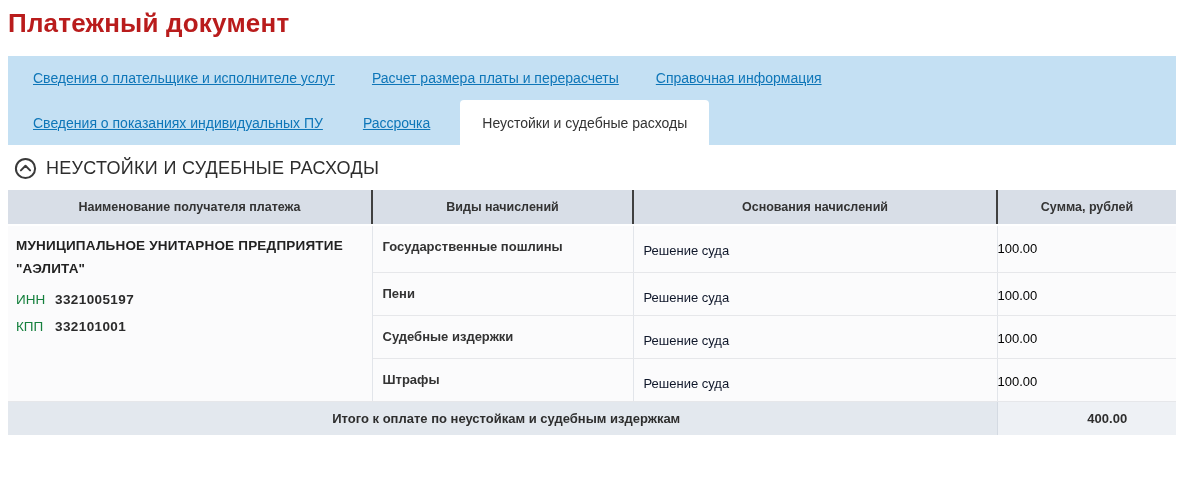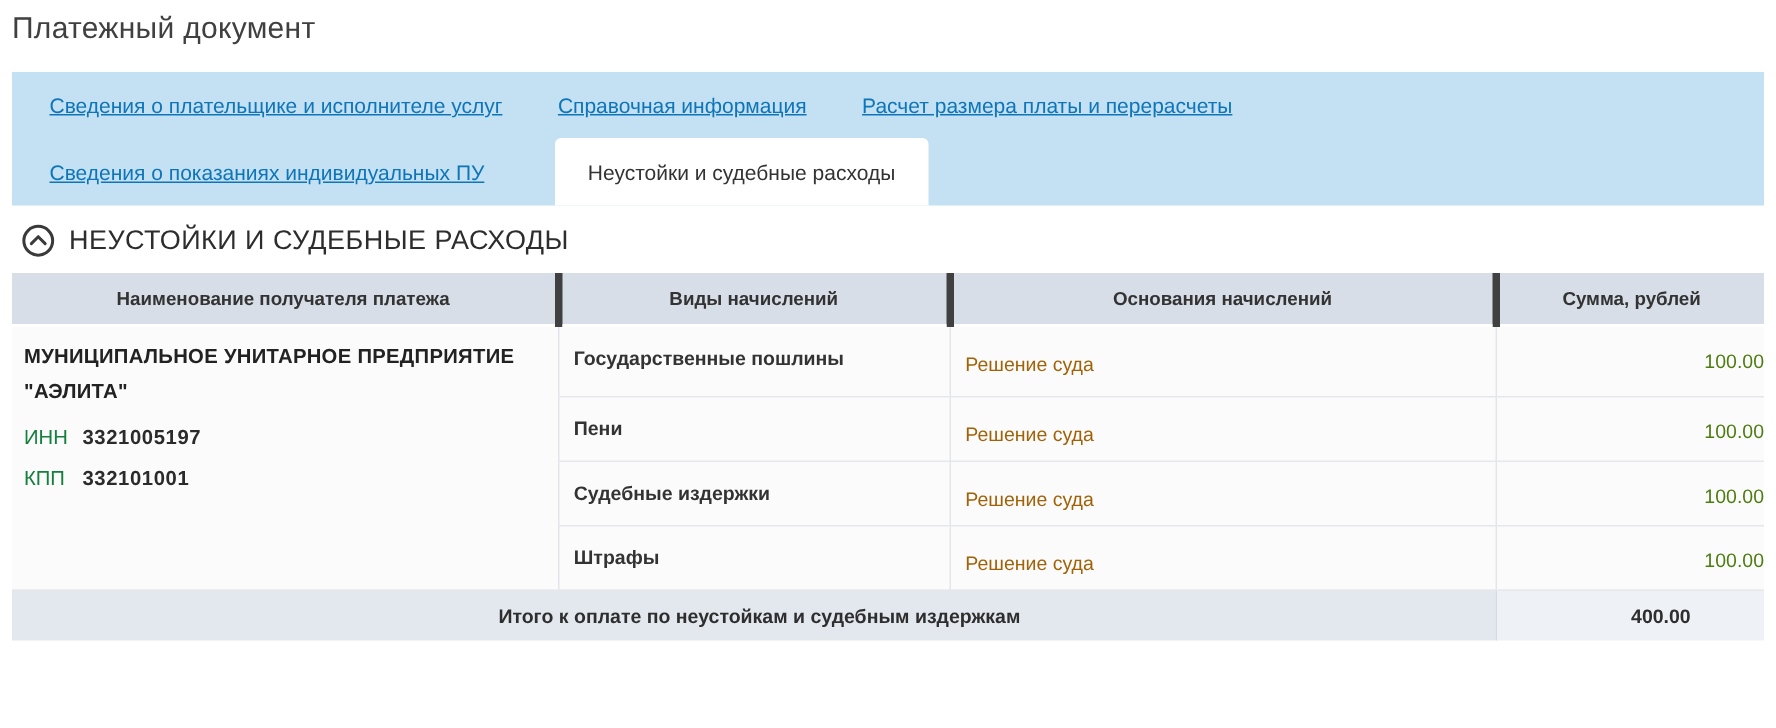--- a/index.html
+++ b/index.html
@@ -17,38 +17,38 @@
   body{
     width:1184px;height:485px;overflow:hidden;
     font-family:"Liberation Sans","DejaVu Sans",sans-serif;
     color:#333;
   }
   .page{padding:0 8px;}
 
   
   .page-title{
     margin-top:8px;
-    font-size:20px;font-weight:normal;color:#404040;letter-spacing:.2px;
+    font-size:26px;font-weight:bold;color:#b91c1c;letter-spacing:.2px;
   }
   .subtitle{
     margin-top:19px;
     font-size:13.5px;color:#8e8e8e;
     display:flex;align-items:center;gap:6px;
   }
   .bank-ic svg{display:block;}
 
   
   .tabbar{
     margin-top:17px;
     background:var(--tabbar-bg);
     height:89px;
     display:flex;flex-direction:column;
   }
   .tab-row{display:flex;align-items:center;padding-left:25px;height:44px;}
-  .tab-row.r2{height:45px;align-items:stretch;gap:17px;}
+  .tab-row.r2{height:45px;align-items:stretch;}
   .tab-link{
     color:var(--link);font-size:14px;text-decoration:underline;cursor:pointer;
     white-space:nowrap;
   }
   .tab-row.r1 .tab-link{margin-right:37px;}
   .tab-row.r2 .tab-link{display:flex;align-items:center;}
   .tab-row.r2 .tab-link.l2{margin-left:40px;}
   .active-tab{
     margin-left:30px;
     background:#fff;border-radius:4px 4px 0 0;
@@ -66,62 +66,63 @@
   .section-title{font-size:18px;color:#2d2d2d;letter-spacing:.3px;}
 
   
   table.penalties{
     margin-top:6px;width:1168px;table-layout:fixed;
     border-collapse:collapse;font-size:13px;
   }
   thead th{
     height:35px;background:var(--thead-bg);
     font-size:12.5px;font-weight:bold;color:#333;text-align:center;
-    border-right:5px solid #404040;border-bottom:2px solid #fff;
+    border-right:2px solid #404040;border-bottom:2px solid #fff;
   }
   thead th:last-child{border-right:none;}
   tbody td{
     background:var(--body-cell-bg);vertical-align:top;
     border-right:1px solid #e2e5ea;border-bottom:1px solid #e6e7ea;
   }
   tbody td:last-child{border-right:none;}
   tbody tr.h1{height:47px;}
   tbody tr{height:43px;}
   td.recipient{padding:8px 10px 0 8px;}
   .rname{font-size:13.5px;font-weight:bold;color:#222;line-height:23px;letter-spacing:.2px;}
   .idrow{margin-top:6px;font-size:13.5px;line-height:21px;}
   .idrow.first{margin-top:9px;}
   .idlabel{color:#15803d;display:inline-block;width:30px;margin-right:9px;}
   .idval{font-weight:bold;color:#2b2b2b;letter-spacing:.4px;}
   td.type{padding:13px 10px 0;font-weight:bold;color:#333;}
-  td.basis{padding:17px 10px 0;color:#a16207;}
-  td.amount{padding:15px 0 0;text-align:right;color:#4d7c0f;}
+  td.basis{padding:17px 10px 0;color:#0f172a;}
+  td.amount{padding:15px 0 0;text-align:left;color:#000000;}
   tfoot td{height:34px;vertical-align:middle;font-weight:bold;color:#2e2e2e;padding-left:41px;}
   td.total-label{background:var(--tfoot-bg);padding-left:8px;font-size:13px;text-align:center;}
   td.total-amount{
     background:var(--tfoot-amount-bg);text-align:center;font-size:13px;
     border-left:1px solid #d4dae2;
   }
 </style>
 </head>
 <body>
 
 <div class="page">
 
   <div class="page-title">Платежный документ</div>
 
 
   <div class="tabbar">
     <div class="tab-row r1">
       <a class="tab-link">Сведения о плательщике и исполнителе услуг</a>
+      <a class="tab-link">Расчет размера платы и перерасчеты</a>
       <a class="tab-link">Справочная информация</a>
-      <a class="tab-link">Расчет размера платы и перерасчеты</a>
     </div>
     <div class="tab-row r2">
       <a class="tab-link l1">Сведения о показаниях индивидуальных ПУ</a>
+      <a class="tab-link l2">Рассрочка</a>
       <div class="active-tab">Неустойки и судебные расходы</div>
     </div>
   </div>
 
   <div class="section-header">
     <span class="collapse-btn">
       <svg width="23" height="23" viewBox="0 0 23 23" fill="none">
         <circle cx="11.5" cy="11.5" r="9.6" stroke="#3a3a3a" stroke-width="2"></circle>
         <path d="M6.9 13.4 L11.5 8.8 L16.1 13.4" stroke="#3a3a3a" stroke-width="2" stroke-linecap="round" stroke-linejoin="round"></path>
       </svg>

